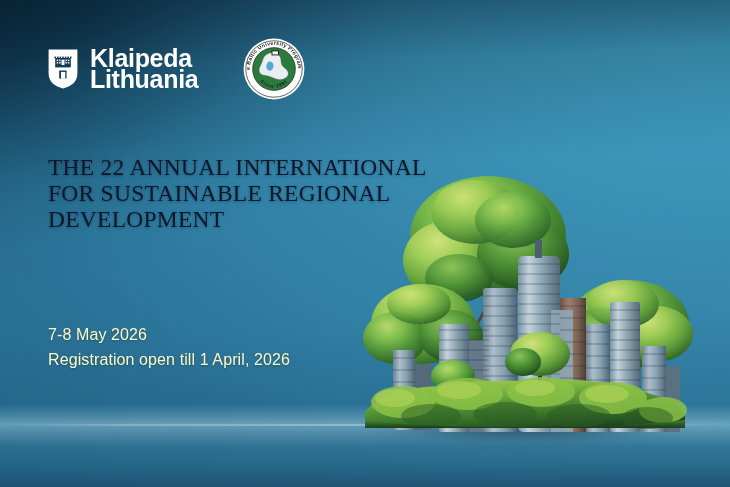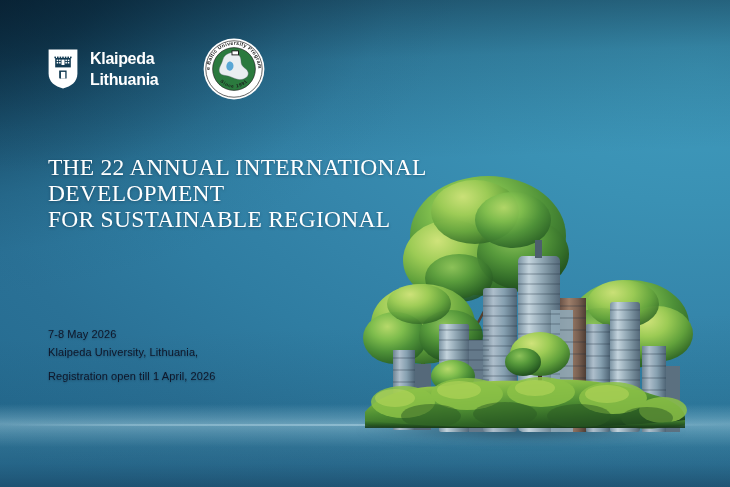--- a/index.html
+++ b/index.html
@@ -82,55 +82,55 @@
   }
   .ku-logo {
     display: flex;
     align-items: center;
     gap: 12px;
   }
   .ku-shield { width: 30px; height: 40px; flex: 0 0 auto; }
   .ku-word {
     color: #ffffff;
     font-weight: bold;
-    font-size: 16px;
+    font-size: 25px;
     line-height: 21px;
     letter-spacing: -0.3px;
     white-space: nowrap;
   }
   .ku-word span { display: block; }
   .bup-logo {
     width: 62px;
     height: 62px;
     margin-left: 45px;
     flex: 0 0 auto;
   }
 
   
   .title {
     position: absolute;
     left: 48px;
     top: 154px;
     width: 380px;
-    color: #ffffff;
+    color: #0f172a;
     font-family: "Liberation Serif", "DejaVu Serif", serif;
     font-size: 23.5px;
     line-height: 26.2px;
     letter-spacing: 0.25px;
     text-shadow: 0 1px 3px rgba(4,24,40,0.35);
   }
   .title span { display: block; white-space: nowrap; }
 
   
   .details {
     position: absolute;
     left: 48px;
     top: 326px;
-    color: #0f172a;
-    font-size: 11px;
+    color: #fef9c3;
+    font-size: 16px;
     line-height: 17.5px;
     letter-spacing: 0.1px;
     text-shadow: 0 1px 2px rgba(4,24,40,0.30);
   }
   .details span { display: block; white-space: nowrap; }
   .details .reg { margin-top: 7px; }
 
   
   .island {
     position: absolute;
@@ -216,27 +216,26 @@
         <textPath href="#ringTop" startOffset="50%" text-anchor="middle">The Baltic University Programme</textPath>
       </text>
       <text font-family="'Liberation Sans', sans-serif" font-size="7.4" font-weight="bold" fill="#1b1b1b" letter-spacing="1.2">
         <textPath href="#ringBot" startOffset="50%" text-anchor="middle">Since 1991</textPath>
       </text>
     </svg>
   </div>
 
   <div class="title">
     <span>THE 22 ANNUAL INTERNATIONAL</span>
+    <span>FOR SUSTAINABLE REGIONAL</span>
     <span>DEVELOPMENT</span>
-    <span>FOR SUSTAINABLE REGIONAL</span>
   </div>
 
   <div class="details">
     <span>7-8 May 2026</span>
-    <span>Klaipeda University, Lithuania,</span>
     <span class="reg">Registration open till 1 April, 2026</span>
   </div>
 
   <div class="island">
     <svg viewBox="0 0 336 300" preserveAspectRatio="none">
       <defs>
         <linearGradient id="gTower" x1="0" y1="0" x2="1" y2="0">
           <stop offset="0%" stop-color="#7b93a3"></stop>
           <stop offset="26%" stop-color="#c3d3dc"></stop>
           <stop offset="55%" stop-color="#93a9b6"></stop>

